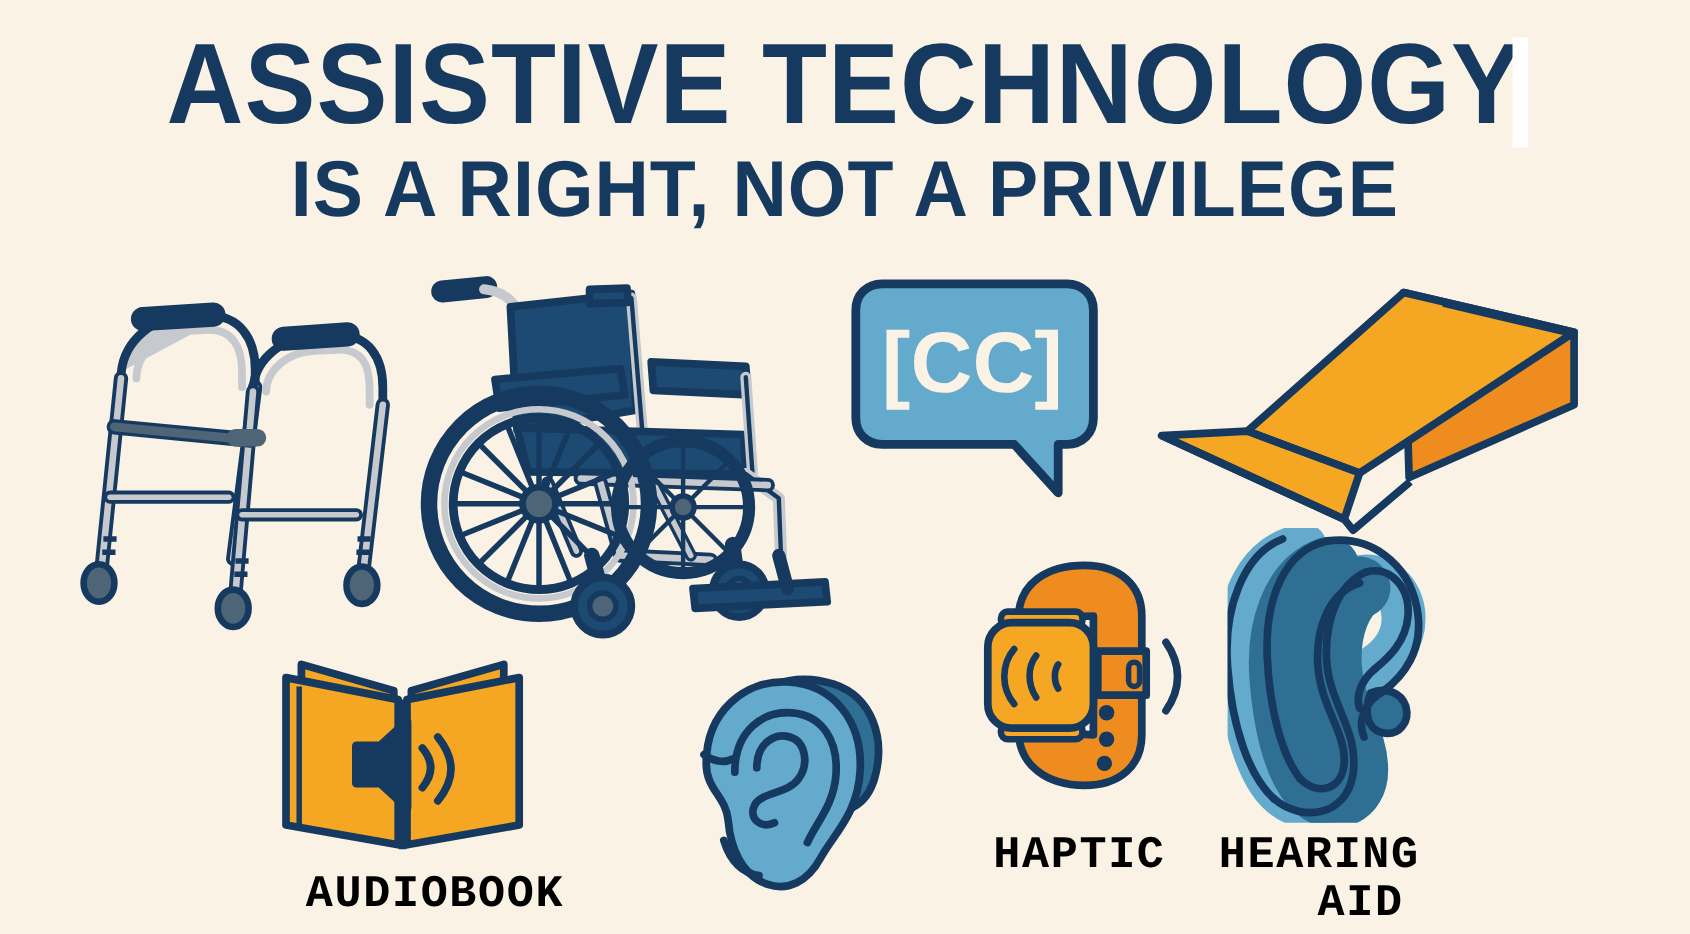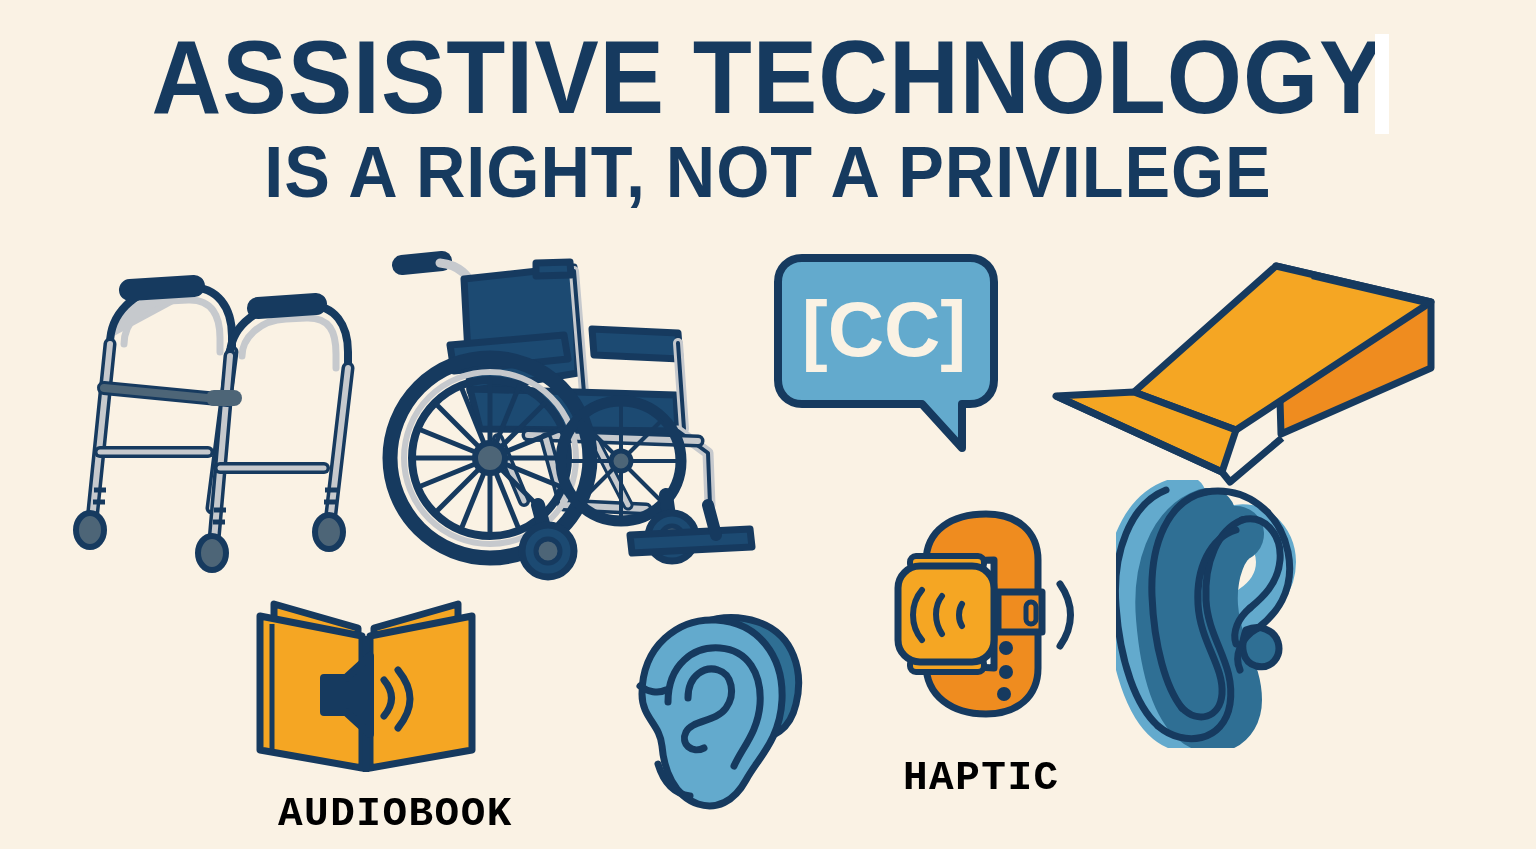--- a/index.html
+++ b/index.html
@@ -332,14 +332,16 @@
       <path d="M50 10 C14 24 -4 74 0 126 C4 182 20 226 42 246"></path>
       <path d="M90 12 C52 20 34 64 36 116 C38 166 50 208 66 228"></path>
       <path d="M42 246 C68 268 108 262 114 224 C120 184 92 160 90 120 C88 82 102 50 126 40"></path>
       <path d="M66 228 C82 244 104 238 106 214 C108 186 84 162 82 124 C80 88 94 58 120 50"></path>
       <path d="M90 12 C130 6 164 32 172 72 C180 112 158 136 142 148"></path>
       <path d="M126 40 C148 34 166 54 164 80 C162 104 146 118 134 128"></path>
       <path d="M142 148 C124 158 118 176 124 190"></path>
       <path d="M134 128 C122 138 116 152 120 164"></path>
     </g>
   </svg>
+  <div class="item-label" id="label-hearing">HEARING
+AID</div>
 
 </div>
 
 </body></html>

